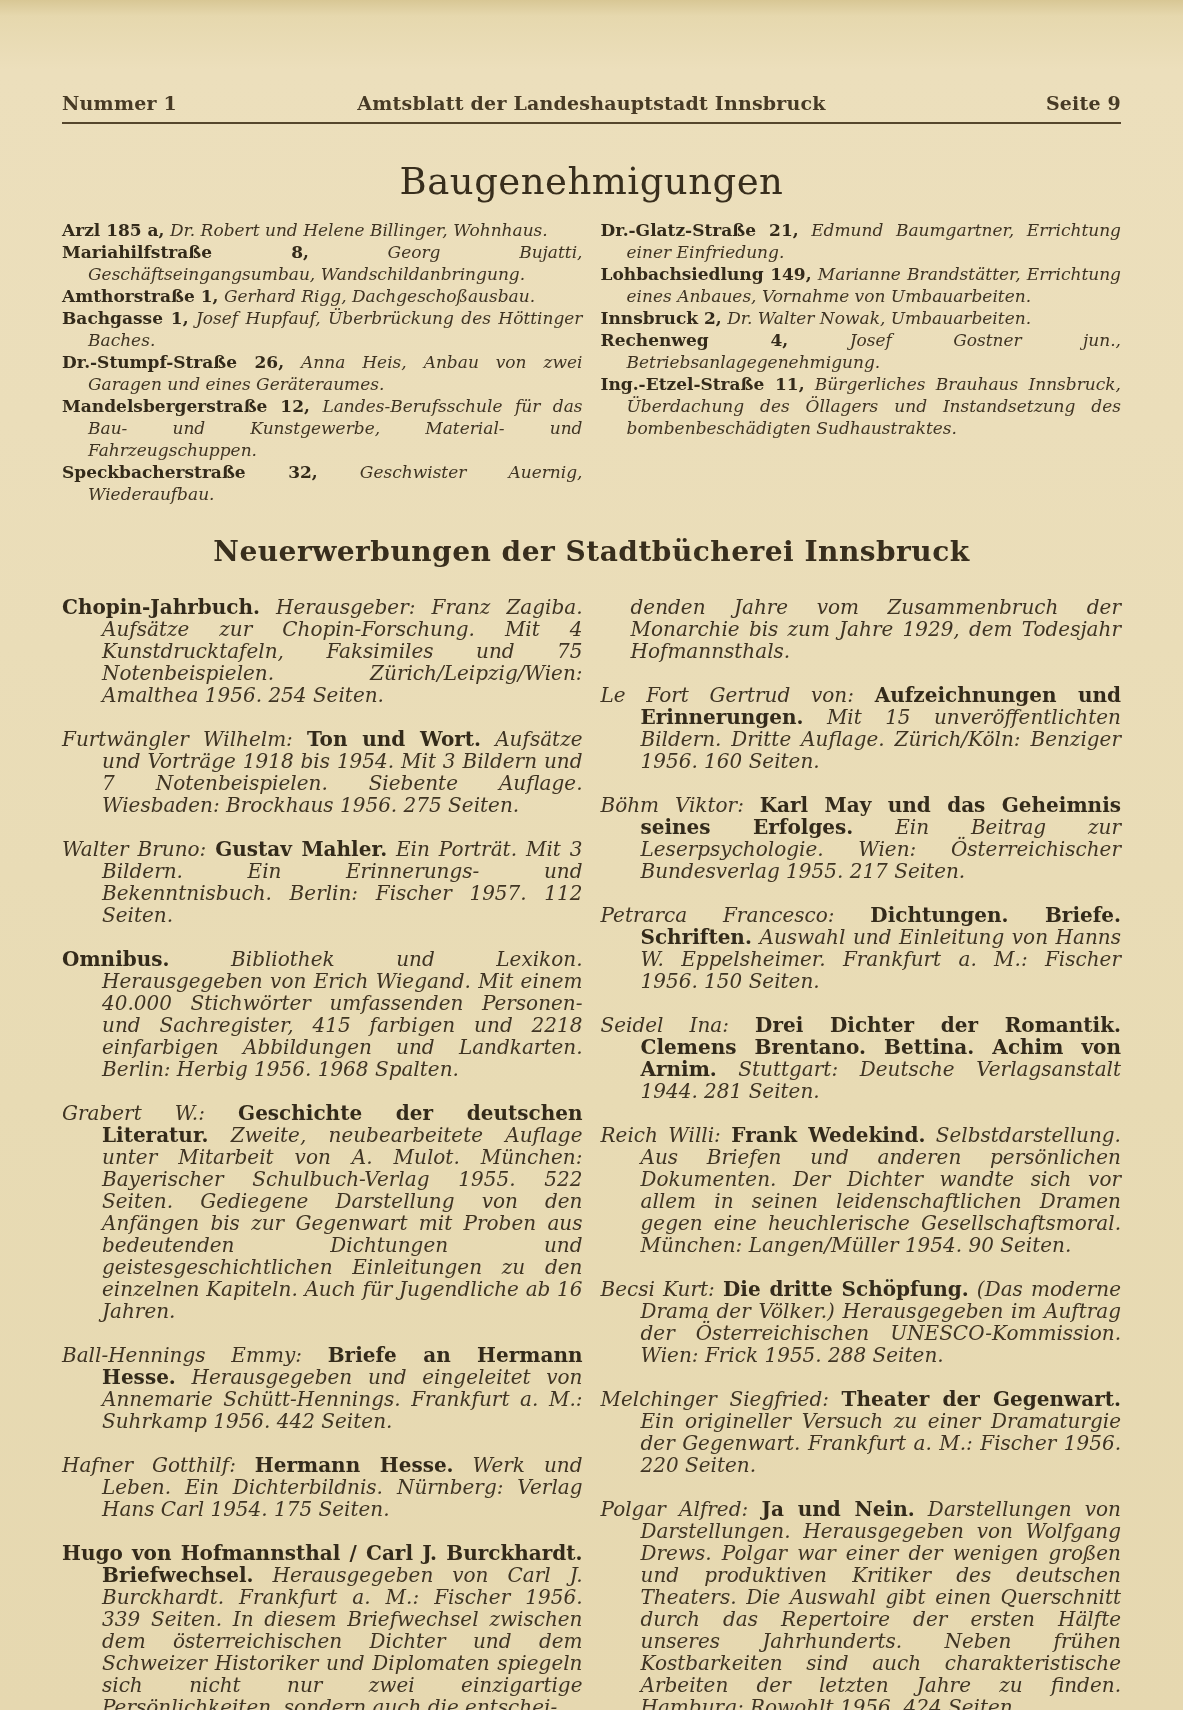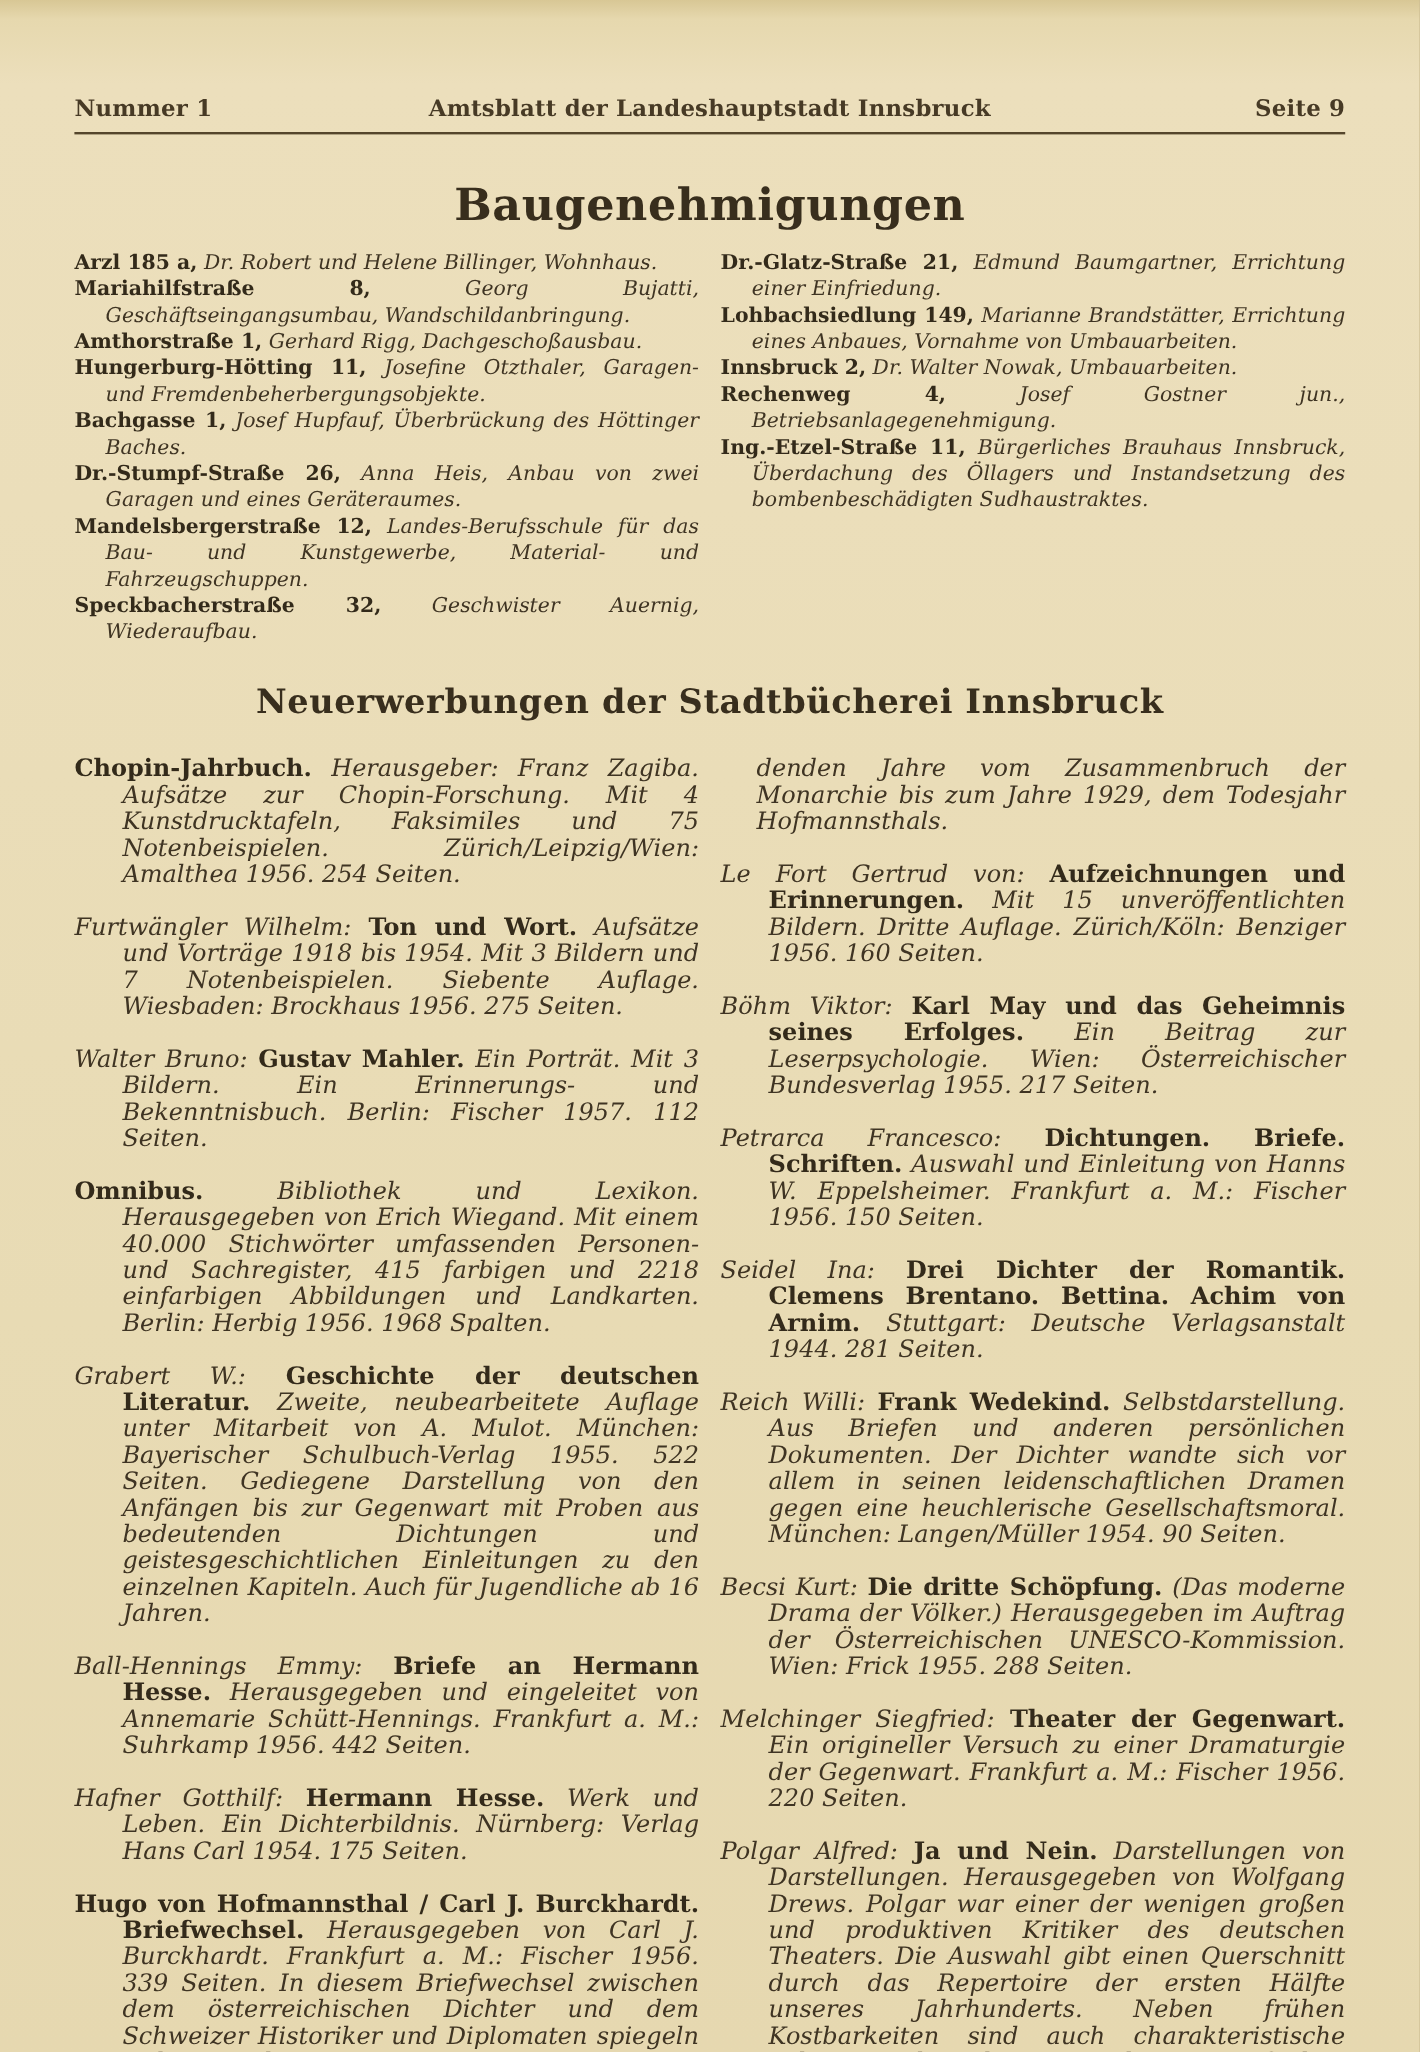--- a/index.html
+++ b/index.html
@@ -14,29 +14,29 @@
     font-family:"DejaVu Serif","Liberation Serif",serif;
     overflow:hidden;
   }
   .masthead {
     display:flex; align-items:baseline;
     font-size:19px; font-weight:bold; color:#473a25;
     letter-spacing:0.2px;
   }
   .masthead .m-left  { flex:1; text-align:left; }
   .masthead .m-center{ flex:2.4; text-align:center; }
-  .masthead .m-right { flex:1; text-align:right; }
+  .masthead .m-right { flex:1; text-align:right;margin-top:12px; }
   .rule {
     border:none; border-top:2px solid #55462c;
     margin:8px 0 0 0; height:0;
   }
   h1.section-title {
     margin:36px 0 16px 0;
     text-align:center;
-    font-size:37px; font-weight:bold;
+    font-size:37px; font-weight:normal;
     color:#382e1d; letter-spacing:0.5px;
   }
   h2.section-title {
     margin:30px 0 28px 0;
     text-align:center;
     font-size:28px; font-weight:bold;
     color:#382e1d; letter-spacing:0.5px;
   }
   .cols { display:flex; gap:18px; }
   .col  { flex:1; min-width:0; }
@@ -73,21 +73,20 @@
 
   <hr class="rule">
 
   <h1 class="section-title">Baugenehmigungen</h1>
 
   <div class="cols">
     <div class="col">
         <p class="permit-entry"><span class="lead">Arzl 185 a,</span><span class="plain"> Dr. Robert und Helene Billinger, Wohnhaus.</span></p>
         <p class="permit-entry"><span class="lead">Mariahilfstraße 8,</span><span class="plain"> Georg Bujatti, Geschäftseingangsumbau, Wandschildanbringung.</span></p>
         <p class="permit-entry"><span class="lead">Amthorstraße 1,</span><span class="plain"> Gerhard Rigg, Dachgeschoßausbau.</span></p>
-        <p class="permit-entry"><span class="lead">Hungerburg-Hötting 11,</span><span class="plain"> Josefine Otzthaler, Garagen- und Fremdenbeherbergungsobjekte.</span></p>
         <p class="permit-entry"><span class="lead">Bachgasse 1,</span><span class="plain"> Josef Hupfauf, Überbrückung des Höttinger Baches.</span></p>
         <p class="permit-entry"><span class="lead">Dr.-Stumpf-Straße 26,</span><span class="plain"> Anna Heis, Anbau von zwei Garagen und eines Geräteraumes.</span></p>
         <p class="permit-entry"><span class="lead">Mandelsbergerstraße 12,</span><span class="plain"> Landes-Berufsschule für das Bau- und Kunstgewerbe, Material- und Fahrzeugschuppen.</span></p>
         <p class="permit-entry"><span class="lead">Speckbacherstraße 32,</span><span class="plain"> Geschwister Auernig, Wiederaufbau.</span></p>
       </div>
     <div class="col">
         <p class="permit-entry"><span class="lead">Dr.-Glatz-Straße 21,</span><span class="plain"> Edmund Baumgartner, Errichtung einer Einfriedung.</span></p>
         <p class="permit-entry"><span class="lead">Lohbachsiedlung 149,</span><span class="plain"> Marianne Brandstätter, Errichtung eines Anbaues, Vornahme von Umbauarbeiten.</span></p>
         <p class="permit-entry"><span class="lead">Innsbruck 2,</span><span class="plain"> Dr. Walter Nowak, Umbauarbeiten.</span></p>
         <p class="permit-entry"><span class="lead">Rechenweg 4,</span><span class="plain"> Josef Gostner jun., Betriebsanlagegenehmigung.</span></p>

